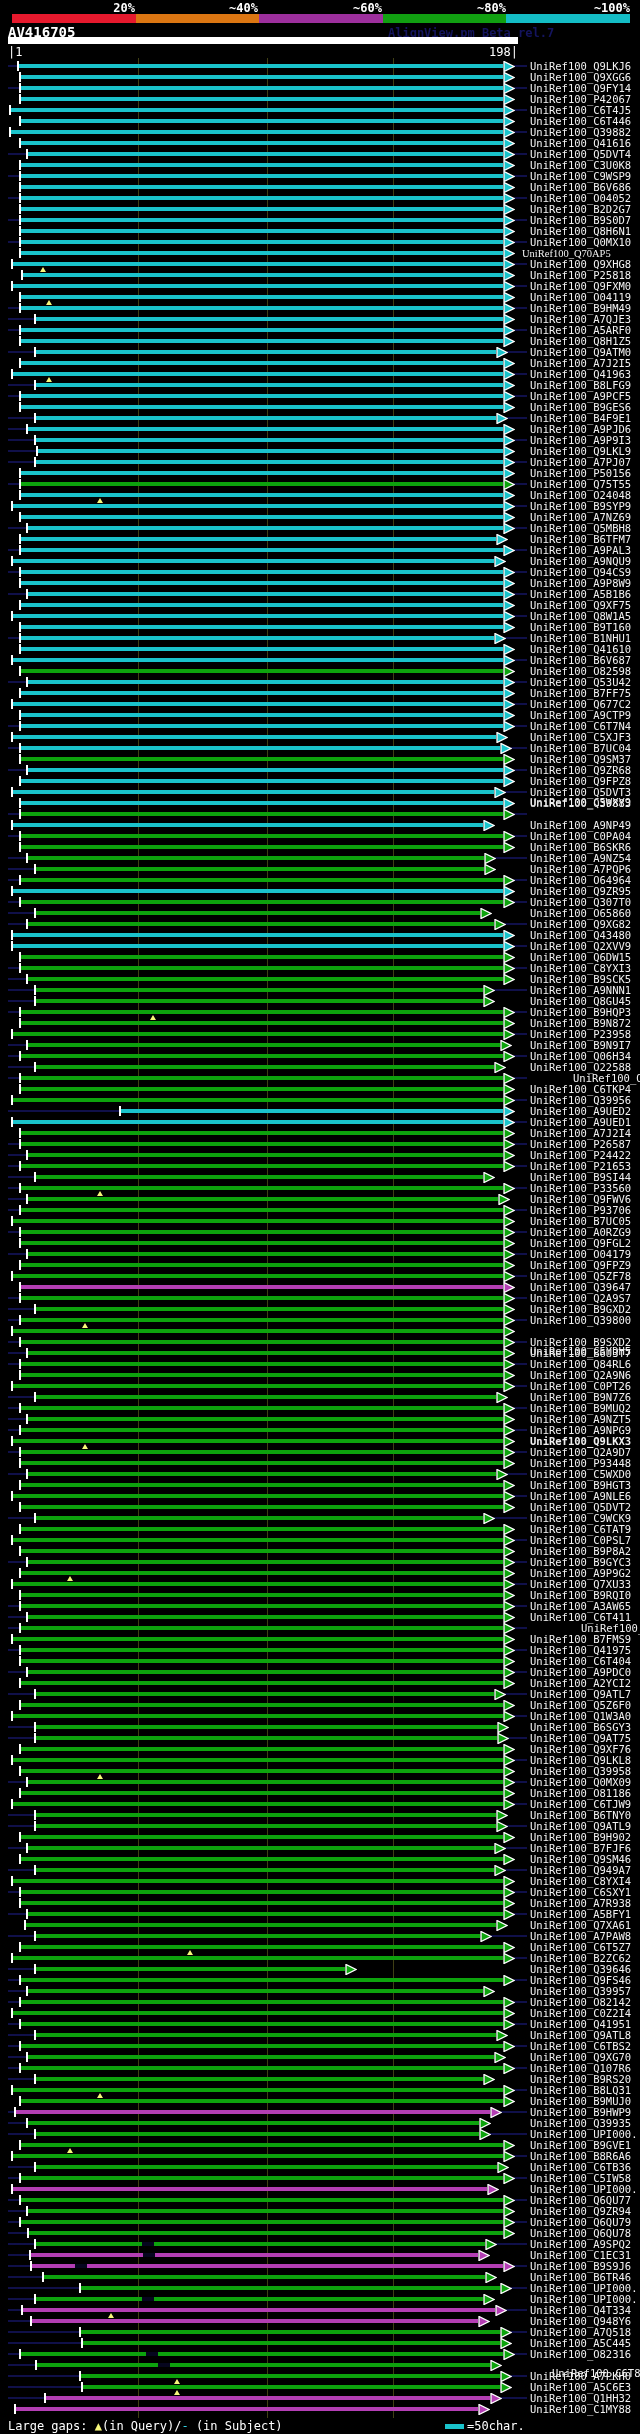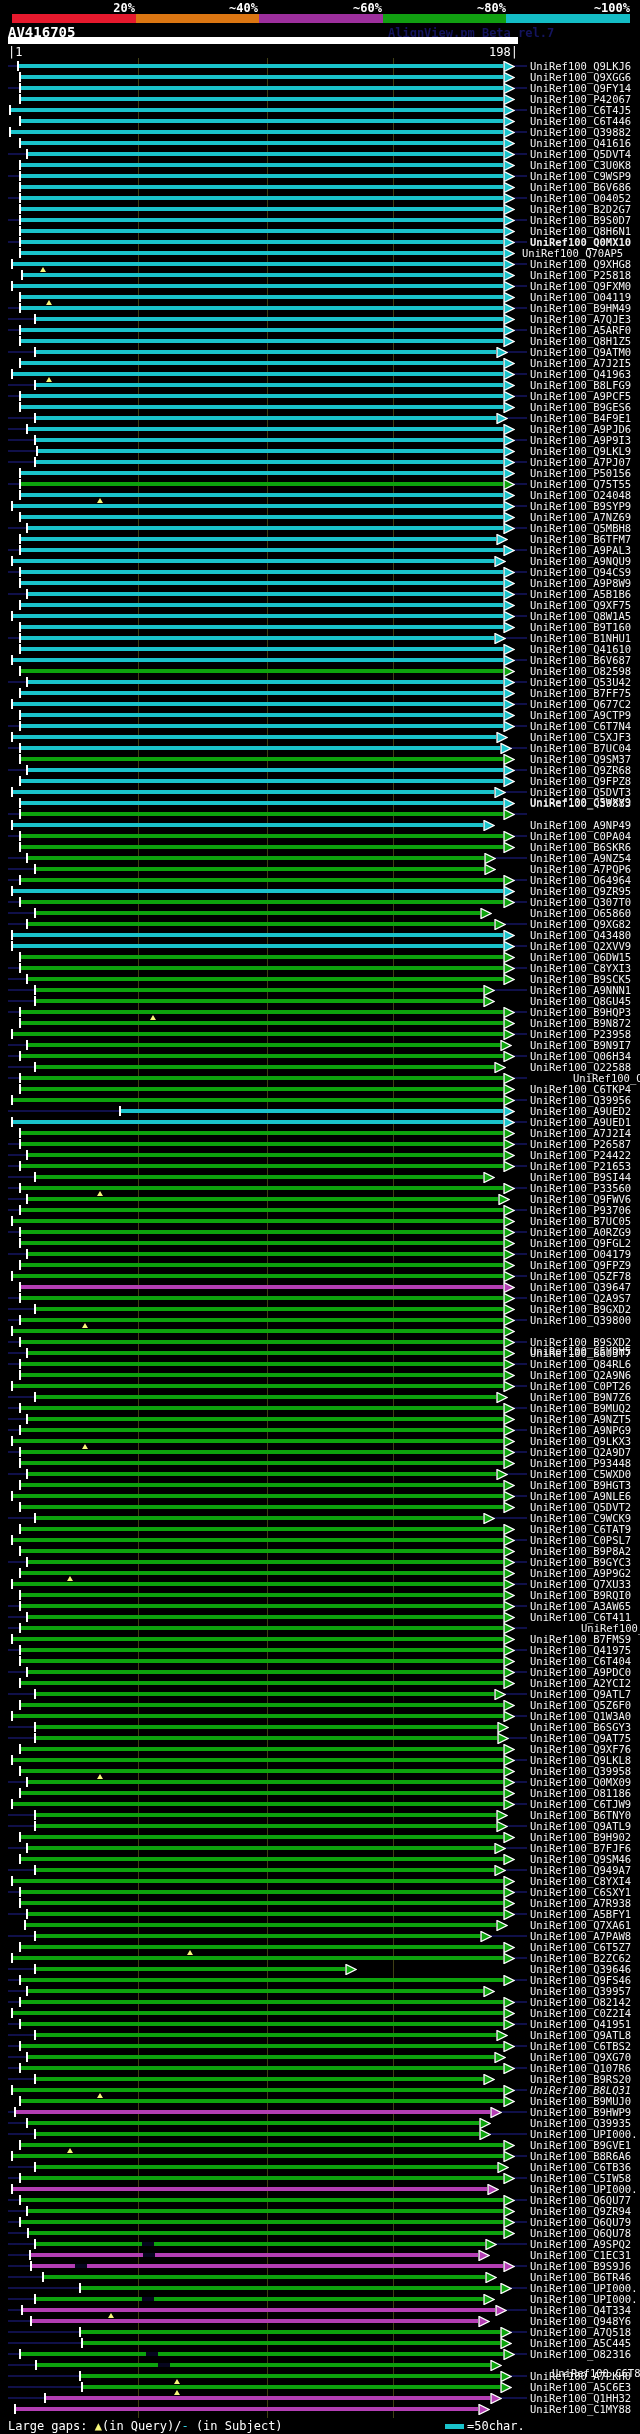--- a/index.html
+++ b/index.html
@@ -171,27 +171,27 @@
           <polygon points="1,0.5 11,5.5 1,10.5" fill="#1ac3cb" stroke="#ffffff" stroke-width="1.3"></polygon>
         </svg></div>
       <div class="r-label" style="left: 530px; top: 226px;">UniRef100_Q8H6N1</div>
       <div class="r-stub" style="left: 8px; width: 12px; top: 241px;"></div>
       <div class="r-bar" style="left: 20px; width: 483px; top: 240px; background: rgb(26, 195, 203);"></div>
       <div class="r-tick" style="left: 19px; top: 237px;"></div>
       <div class="r-arrow" style="left: 503px; top: 237px;"><svg width="12" height="11">
           <polygon points="1,0.5 11,5.5 1,10.5" fill="#1ac3cb" stroke="#ffffff" stroke-width="1.3"></polygon>
         </svg></div>
       <div class="r-leader" style="left: 514px; width: 13px; top: 241px;"></div>
-      <div class="r-label" style="left: 530px; top: 237px; font-weight: bold;">UniRef100_Q0MX10</div>
+      <div class="r-label" style="left: 530px; top: 237px;">UniRef100_Q0MX10</div>
       <div class="r-bar" style="left: 20px; width: 483px; top: 251px; background: rgb(26, 195, 203);"></div>
       <div class="r-tick" style="left: 19px; top: 248px;"></div>
       <div class="r-arrow" style="left: 503px; top: 248px;"><svg width="12" height="11">
           <polygon points="1,0.5 11,5.5 1,10.5" fill="#1ac3cb" stroke="#ffffff" stroke-width="1.3"></polygon>
         </svg></div>
-      <div class="r-label" style="left: 522px; top: 248px;">UniRef100_Q70AP5</div>
+      <div class="r-label" style="left: 522px; top: 248px; font-family: Liberation Serif, serif;">UniRef100_Q70AP5</div>
       <div class="r-bar" style="left: 12px; width: 491px; top: 262px; background: rgb(26, 195, 203);"></div>
       <div class="r-tick" style="left: 11px; top: 259px;"></div>
       <div class="r-arrow" style="left: 503px; top: 259px;"><svg width="12" height="11">
           <polygon points="1,0.5 11,5.5 1,10.5" fill="#1ac3cb" stroke="#ffffff" stroke-width="1.3"></polygon>
         </svg></div>
       <div class="r-leader" style="left: 514px; width: 13px; top: 263px;"></div>
       <div class="r-label" style="left: 530px; top: 259px;">UniRef100_Q9XHG8</div>
       <div class="r-gap" style="left: 40px; top: 267px;"></div>
       <div class="r-bar" style="left: 22px; width: 481px; top: 273px; background: rgb(26, 195, 203);"></div>
       <div class="r-tick" style="left: 21px; top: 270px;"></div>
@@ -944,21 +944,21 @@
       <div class="r-arrow" style="left: 503px; top: 1425px;"><svg width="12" height="11">
           <polygon points="1,0.5 11,5.5 1,10.5" fill="#0da30d" stroke="#ffffff" stroke-width="1.3"></polygon>
         </svg></div>
       <div class="r-leader" style="left: 514px; width: 13px; top: 1429px;"></div>
       <div class="r-label" style="left: 530px; top: 1425px;">UniRef100_A9NPG9</div>
       <div class="r-bar" style="left: 12px; width: 491px; top: 1439px; background: rgb(13, 163, 13);"></div>
       <div class="r-tick" style="left: 11px; top: 1436px;"></div>
       <div class="r-arrow" style="left: 503px; top: 1436px;"><svg width="12" height="11">
           <polygon points="1,0.5 11,5.5 1,10.5" fill="#0da30d" stroke="#ffffff" stroke-width="1.3"></polygon>
         </svg></div>
-      <div class="r-label" style="left: 530px; top: 1436px;">UniRef100_Q9LKX3</div>
+      <div class="r-label" style="left: 530px; top: 1436px; font-weight: bold;">UniRef100_Q9LKX3</div>
       <div class="r-gap" style="left: 82px; top: 1444px;"></div>
       <div class="r-stub" style="left: 8px; width: 12px; top: 1451px;"></div>
       <div class="r-bar" style="left: 20px; width: 483px; top: 1450px; background: rgb(13, 163, 13);"></div>
       <div class="r-tick" style="left: 19px; top: 1447px;"></div>
       <div class="r-arrow" style="left: 503px; top: 1447px;"><svg width="12" height="11">
           <polygon points="1,0.5 11,5.5 1,10.5" fill="#0da30d" stroke="#ffffff" stroke-width="1.3"></polygon>
         </svg></div>
       <div class="r-leader" style="left: 514px; width: 13px; top: 1451px;"></div>
       <div class="r-label" style="left: 530px; top: 1447px;">UniRef100_Q2A9D7</div>
       <div class="r-bar" style="left: 20px; width: 483px; top: 1461px; background: rgb(13, 163, 13);"></div>
@@ -1362,21 +1362,21 @@
       <div class="r-arrow" style="left: 483px; top: 2074px;"><svg width="12" height="11">
           <polygon points="1,0.5 11,5.5 1,10.5" fill="#0da30d" stroke="#ffffff" stroke-width="1.3"></polygon>
         </svg></div>
       <div class="r-label" style="left: 530px; top: 2074px;">UniRef100_B9RS20</div>
       <div class="r-bar" style="left: 12px; width: 491px; top: 2088px; background: rgb(13, 163, 13);"></div>
       <div class="r-tick" style="left: 11px; top: 2085px;"></div>
       <div class="r-arrow" style="left: 503px; top: 2085px;"><svg width="12" height="11">
           <polygon points="1,0.5 11,5.5 1,10.5" fill="#0da30d" stroke="#ffffff" stroke-width="1.3"></polygon>
         </svg></div>
       <div class="r-leader" style="left: 514px; width: 13px; top: 2089px;"></div>
-      <div class="r-label" style="left: 530px; top: 2085px; font-style: italic;">UniRef100_B8LQ31</div>
+      <div class="r-label" style="left: 530px; top: 2085px;">UniRef100_B8LQ31</div>
       <div class="r-gap" style="left: 97px; top: 2093px;"></div>
       <div class="r-bar" style="left: 20px; width: 483px; top: 2099px; background: rgb(13, 163, 13);"></div>
       <div class="r-tick" style="left: 19px; top: 2096px;"></div>
       <div class="r-arrow" style="left: 503px; top: 2096px;"><svg width="12" height="11">
           <polygon points="1,0.5 11,5.5 1,10.5" fill="#0da30d" stroke="#ffffff" stroke-width="1.3"></polygon>
         </svg></div>
       <div class="r-label" style="left: 530px; top: 2096px;">UniRef100_B9MUJ0</div>
       <div class="r-stub" style="left: 8px; width: 7px; top: 2111px;"></div>
       <div class="r-bar" style="left: 15px; width: 475px; top: 2110px; background: rgb(179, 62, 179);"></div>
       <div class="r-tick" style="left: 14px; top: 2107px;"></div>

